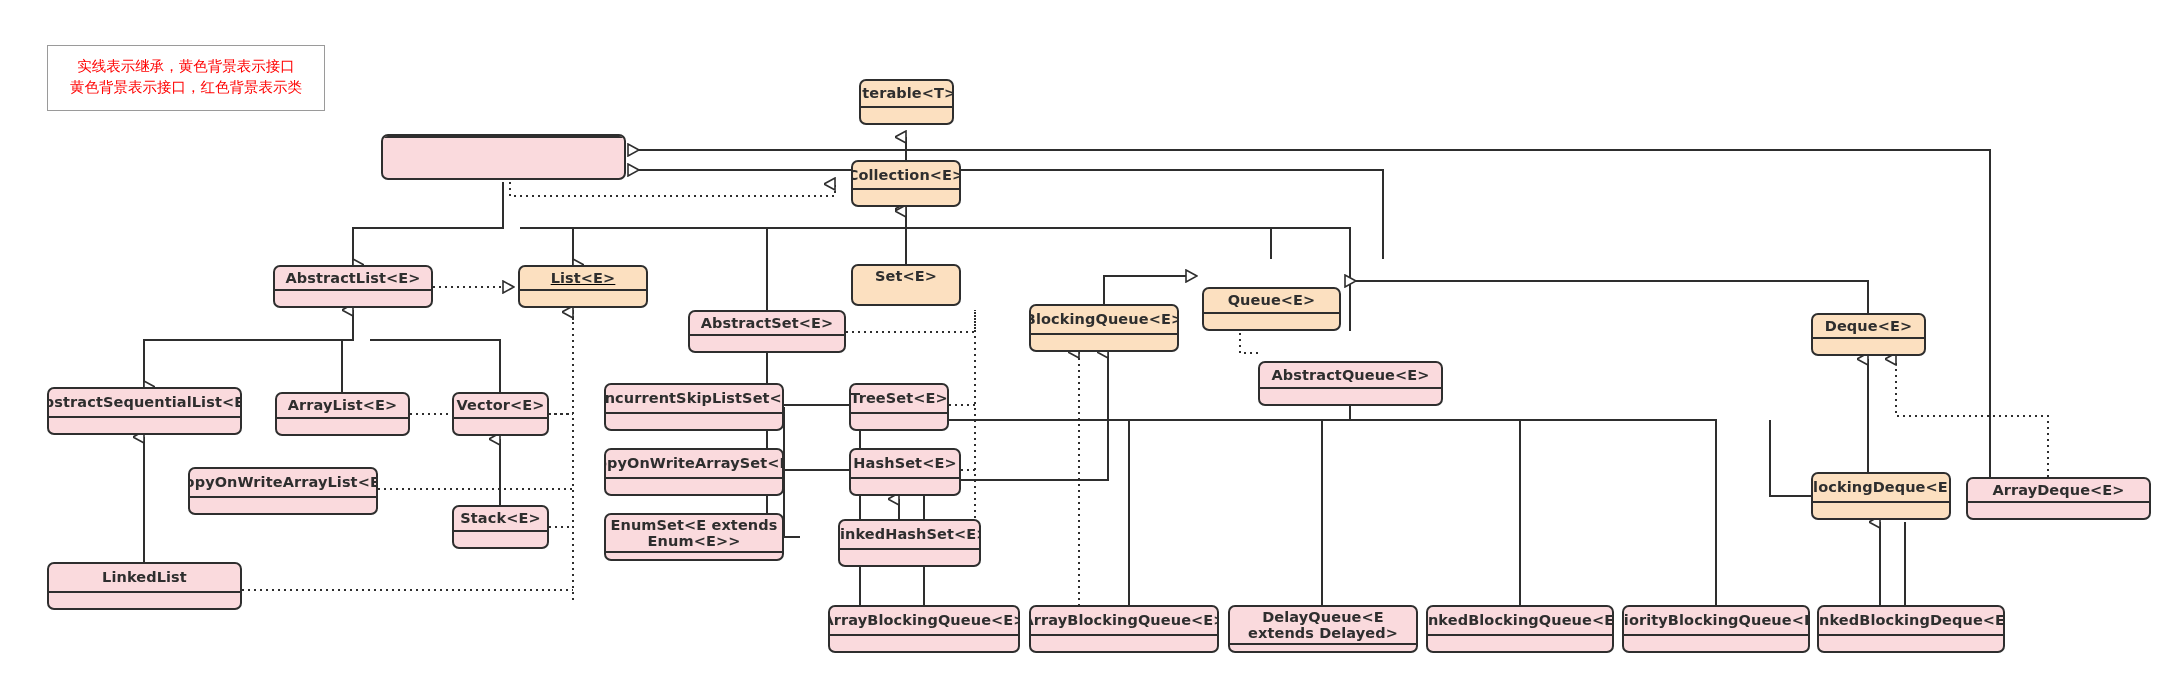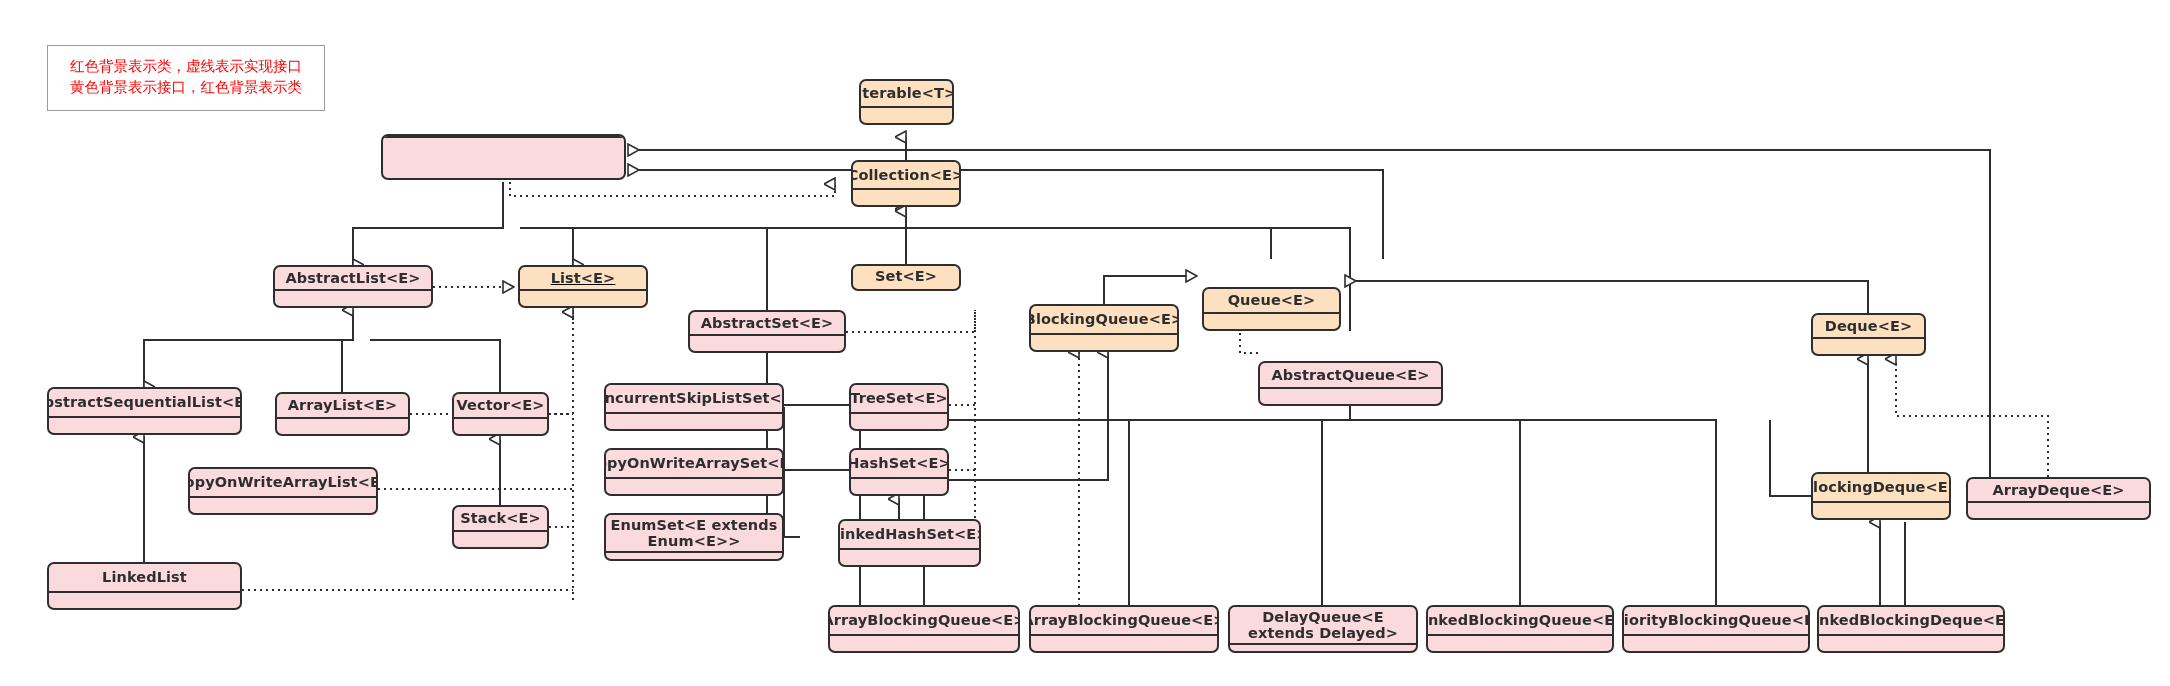--- a/index.html
+++ b/index.html
@@ -131,21 +131,21 @@
 
       <path d="M2048,477 L2048,416 L1896,416 L1896,359" stroke-dasharray="2,4" marker-end="url(#hollowTriUp)"></path>
 
       <path d="M1880,605 L1880,522" marker-end="url(#hollowTriUp)"></path>
       <path d="M1905,605 L1905,522"></path>
     </g>
   </svg>
 
   <div class="note" style="left:47px; top:45px; width:278px; height:66px;">
     <div class="foldline"></div>
-    <div>红色背景表示类，虚线表示实现接口</div>
+    <div>实线表示继承，黄色背景表示接口</div>
     <div>黄色背景表示接口，红色背景表示类</div>
   </div>
 
   <div id="nodes">
       <div class="node iface" style="left: 859px; top: 79px; width: 95px; height: 46px;">
         <div class="title">Iterable&lt;T&gt;</div>
         <div class="compart"></div>
       </div>
       <div class="node" style="left: 381px; top: 134px; width: 245px; height: 46px;">
         <div class="compart"></div>
@@ -155,21 +155,21 @@
         <div class="compart"></div>
       </div>
       <div class="node" style="left: 273px; top: 265px; width: 160px; height: 43px;">
         <div class="title">AbstractList&lt;E&gt;</div>
         <div class="compart"></div>
       </div>
       <div class="node iface" style="left: 518px; top: 265px; width: 130px; height: 43px; text-decoration: underline;">
         <div class="title">List&lt;E&gt;</div>
         <div class="compart"></div>
       </div>
-      <div class="node iface" style="left: 851px; top: 264px; width: 110px; height: 27px; gap: 40px;">
+      <div class="node iface" style="left: 851px; top: 264px; width: 110px; height: 42px; gap: 40px;">
         <div class="title">Set&lt;E&gt;</div>
         <div class="compart"></div>
       </div>
       <div class="node iface" style="left: 1202px; top: 259px; width: 139px; height: 44px; margin-top: 28px;">
         <div class="title">Queue&lt;E&gt;</div>
         <div class="compart"></div>
       </div>
       <div class="node" style="left: 688px; top: 310px; width: 158px; height: 43px;">
         <div class="title">AbstractSet&lt;E&gt;</div>
         <div class="compart"></div>
@@ -207,21 +207,21 @@
         <div class="compart"></div>
       </div>
       <div class="node" style="left: 188px; top: 467px; width: 190px; height: 48px;">
         <div class="title">CopyOnWriteArrayList&lt;E&gt;</div>
         <div class="compart"></div>
       </div>
       <div class="node" style="left: 604px; top: 448px; width: 180px; height: 48px;">
         <div class="title">CopyOnWriteArraySet&lt;E&gt;</div>
         <div class="compart"></div>
       </div>
-      <div class="node" style="left: 849px; top: 448px; width: 100px; height: 48px;">
+      <div class="node" style="left: 849px; top: 448px; width: 112px; height: 48px;">
         <div class="title">HashSet&lt;E&gt;</div>
         <div class="compart"></div>
       </div>
       <div class="node iface" style="left: 1811px; top: 472px; width: 140px; height: 48px;">
         <div class="title">BlockingDeque&lt;E&gt;</div>
         <div class="compart"></div>
       </div>
       <div class="node" style="left: 1966px; top: 477px; width: 185px; height: 43px;">
         <div class="title">ArrayDeque&lt;E&gt;</div>
         <div class="compart"></div>

